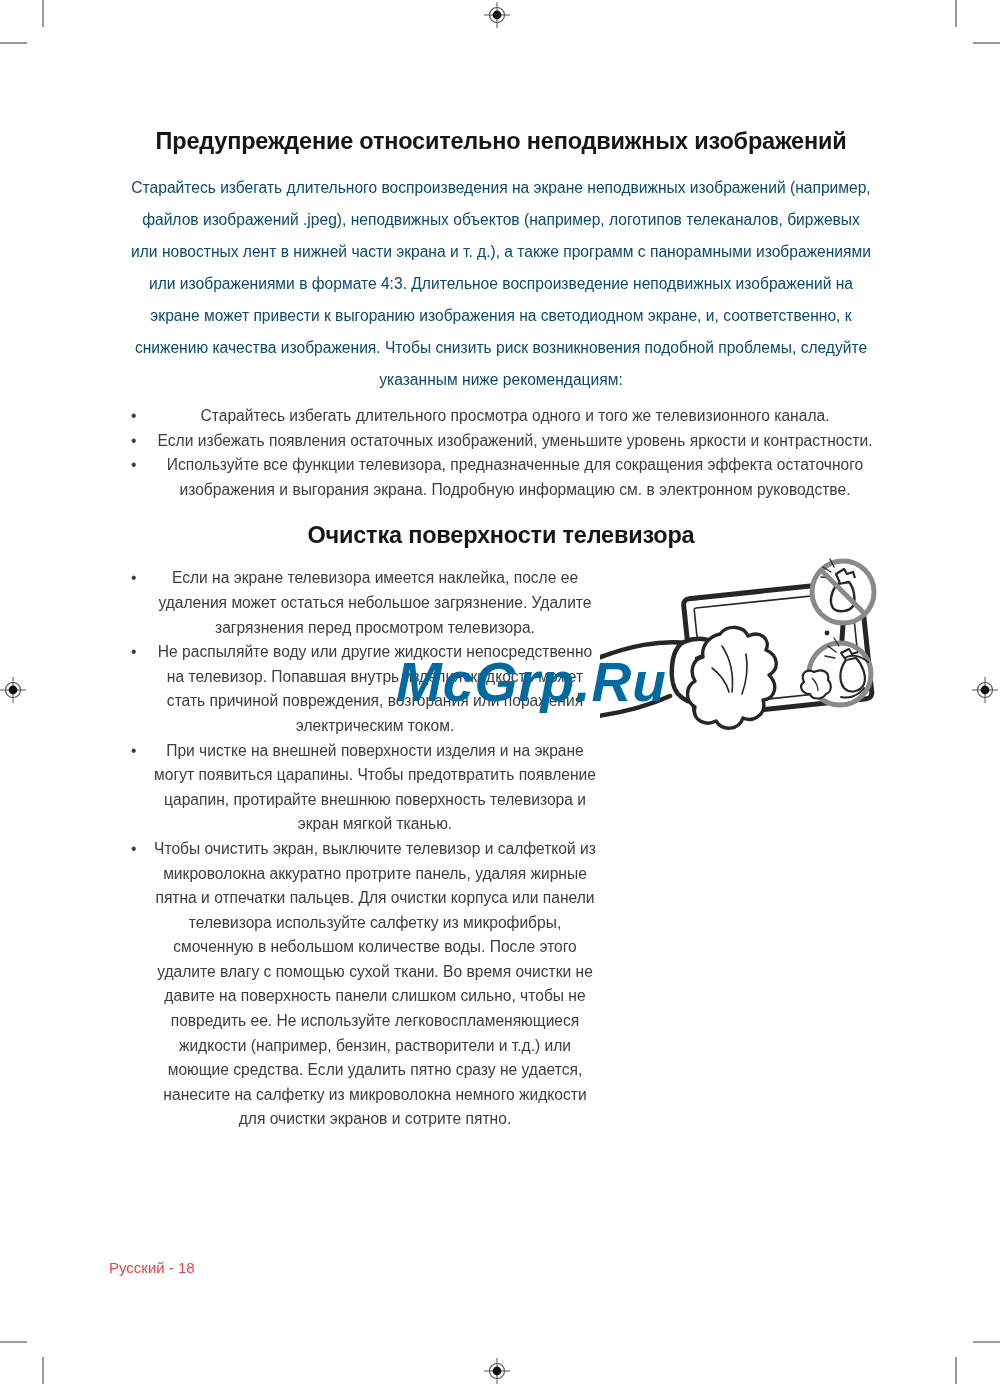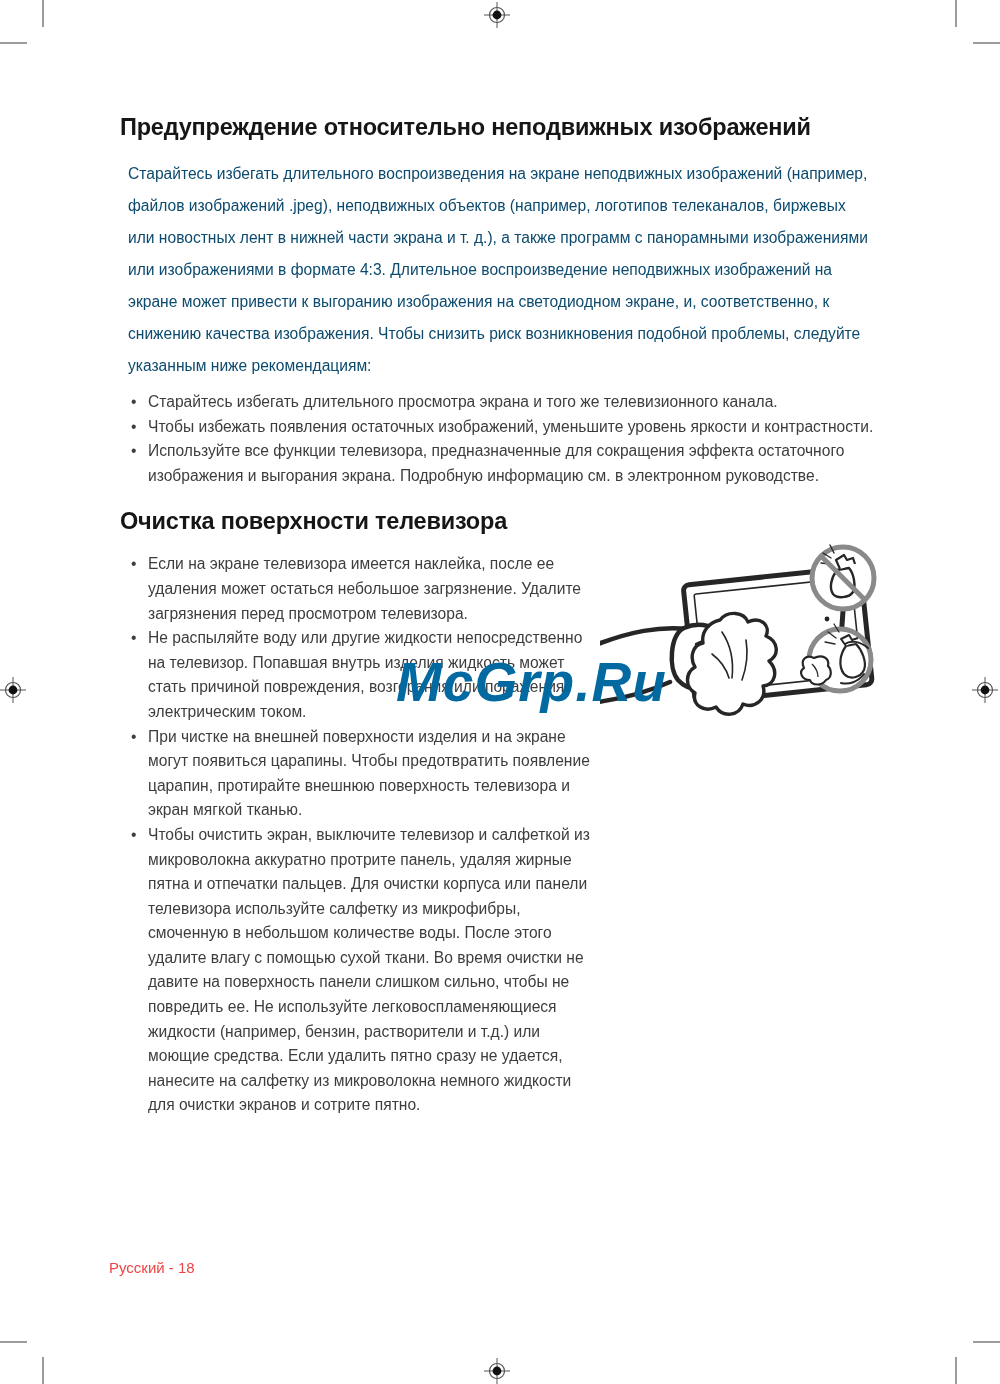--- a/index.html
+++ b/index.html
@@ -16,21 +16,21 @@
   .ch-tl { left:0; top:42px; }    .ch-tr { right:0; top:42px; }
   .ch-bl { left:0; top:1341px; }  .ch-br { right:0; top:1341px; }
 
   .regmark { position:absolute; width:26px; height:26px; }
   .reg-top    { left:484px; top:2px; }
   .reg-left   { left:0px;   top:677px; }
   .reg-right  { left:972px; top:677px; }
   .reg-bottom { left:484px; top:1358px; }
 
   
-  .content { position:absolute; left:120px; top:112px; width:762px; }
+  .content { position:absolute; left:120px; top:126px; width:762px;text-align:center; }
 
   h1.sec, h2.sec {
     margin:0 0 16px 0; font-size:23.5px; line-height:30px; font-weight:700;
     color:#161616; letter-spacing:-0.2px;
   }
   .para { margin:8px; font-size:15.6px; line-height:32px; color:#0c4a6e; }
 
   ul.bullets { list-style:none; margin:0; padding:0; font-size:15.6px; line-height:24.6px; }
   ul.bullets li { position:relative; padding-left:28px; }
   ul.bullets li::before {
@@ -95,22 +95,22 @@
     <circle r="7.5" fill="none" stroke="#555" stroke-width="1.2"></circle>
     <circle r="4.4" fill="#111"></circle>
   </svg>
 
   <div class="content">
 
     <section>
       <h1 class="sec">Предупреждение относительно неподвижных изображений</h1>
       <p class="para">Старайтесь избегать длительного воспроизведения на экране неподвижных изображений (например, файлов изображений .jpeg), неподвижных объектов (например, логотипов телеканалов, биржевых или новостных лент в нижней части экрана и т. д.), а также программ с панорамными изображениями или изображениями в формате 4:3. Длительное воспроизведение неподвижных изображений на экране может привести к выгоранию изображения на светодиодном экране, и, соответственно, к снижению качества изображения. Чтобы снизить риск возникновения подобной проблемы, следуйте указанным ниже рекомендациям:</p>
       <ul class="bullets">
-        <li>Старайтесь избегать длительного просмотра экрана и того же телевизионного канала.</li>
-        <li>Чтобы избежать появления остаточных изображений, уменьшите уровень яркости и контрастности.</li>
+        <li>Старайтесь избегать длительного просмотра одного и того же телевизионного канала.</li>
+        <li>Если избежать появления остаточных изображений, уменьшите уровень яркости и контрастности.</li>
         <li>Используйте все функции телевизора, предназначенные для сокращения эффекта остаточного изображения и выгорания экрана. Подробную информацию см. в электронном руководстве.</li>
       </ul>
     </section>
 
     <section class="section-cleaning">
       <h2 class="sec">Очистка поверхности телевизора</h2>
       <ul class="bullets narrow">
         <li>Если на экране телевизора имеется наклейка, после ее удаления может остаться небольшое загрязнение. Удалите загрязнения перед просмотром телевизора.</li>
         <li>Не распыляйте воду или другие жидкости непосредственно на телевизор. Попавшая внутрь изделия жидкость может стать причиной повреждения, возгорания или поражения электрическим током.</li>
         <li>При чистке на внешней поверхности изделия и на экране могут появиться царапины. Чтобы предотвратить появление царапин, протирайте внешнюю поверхность телевизора и экран мягкой тканью.</li>

